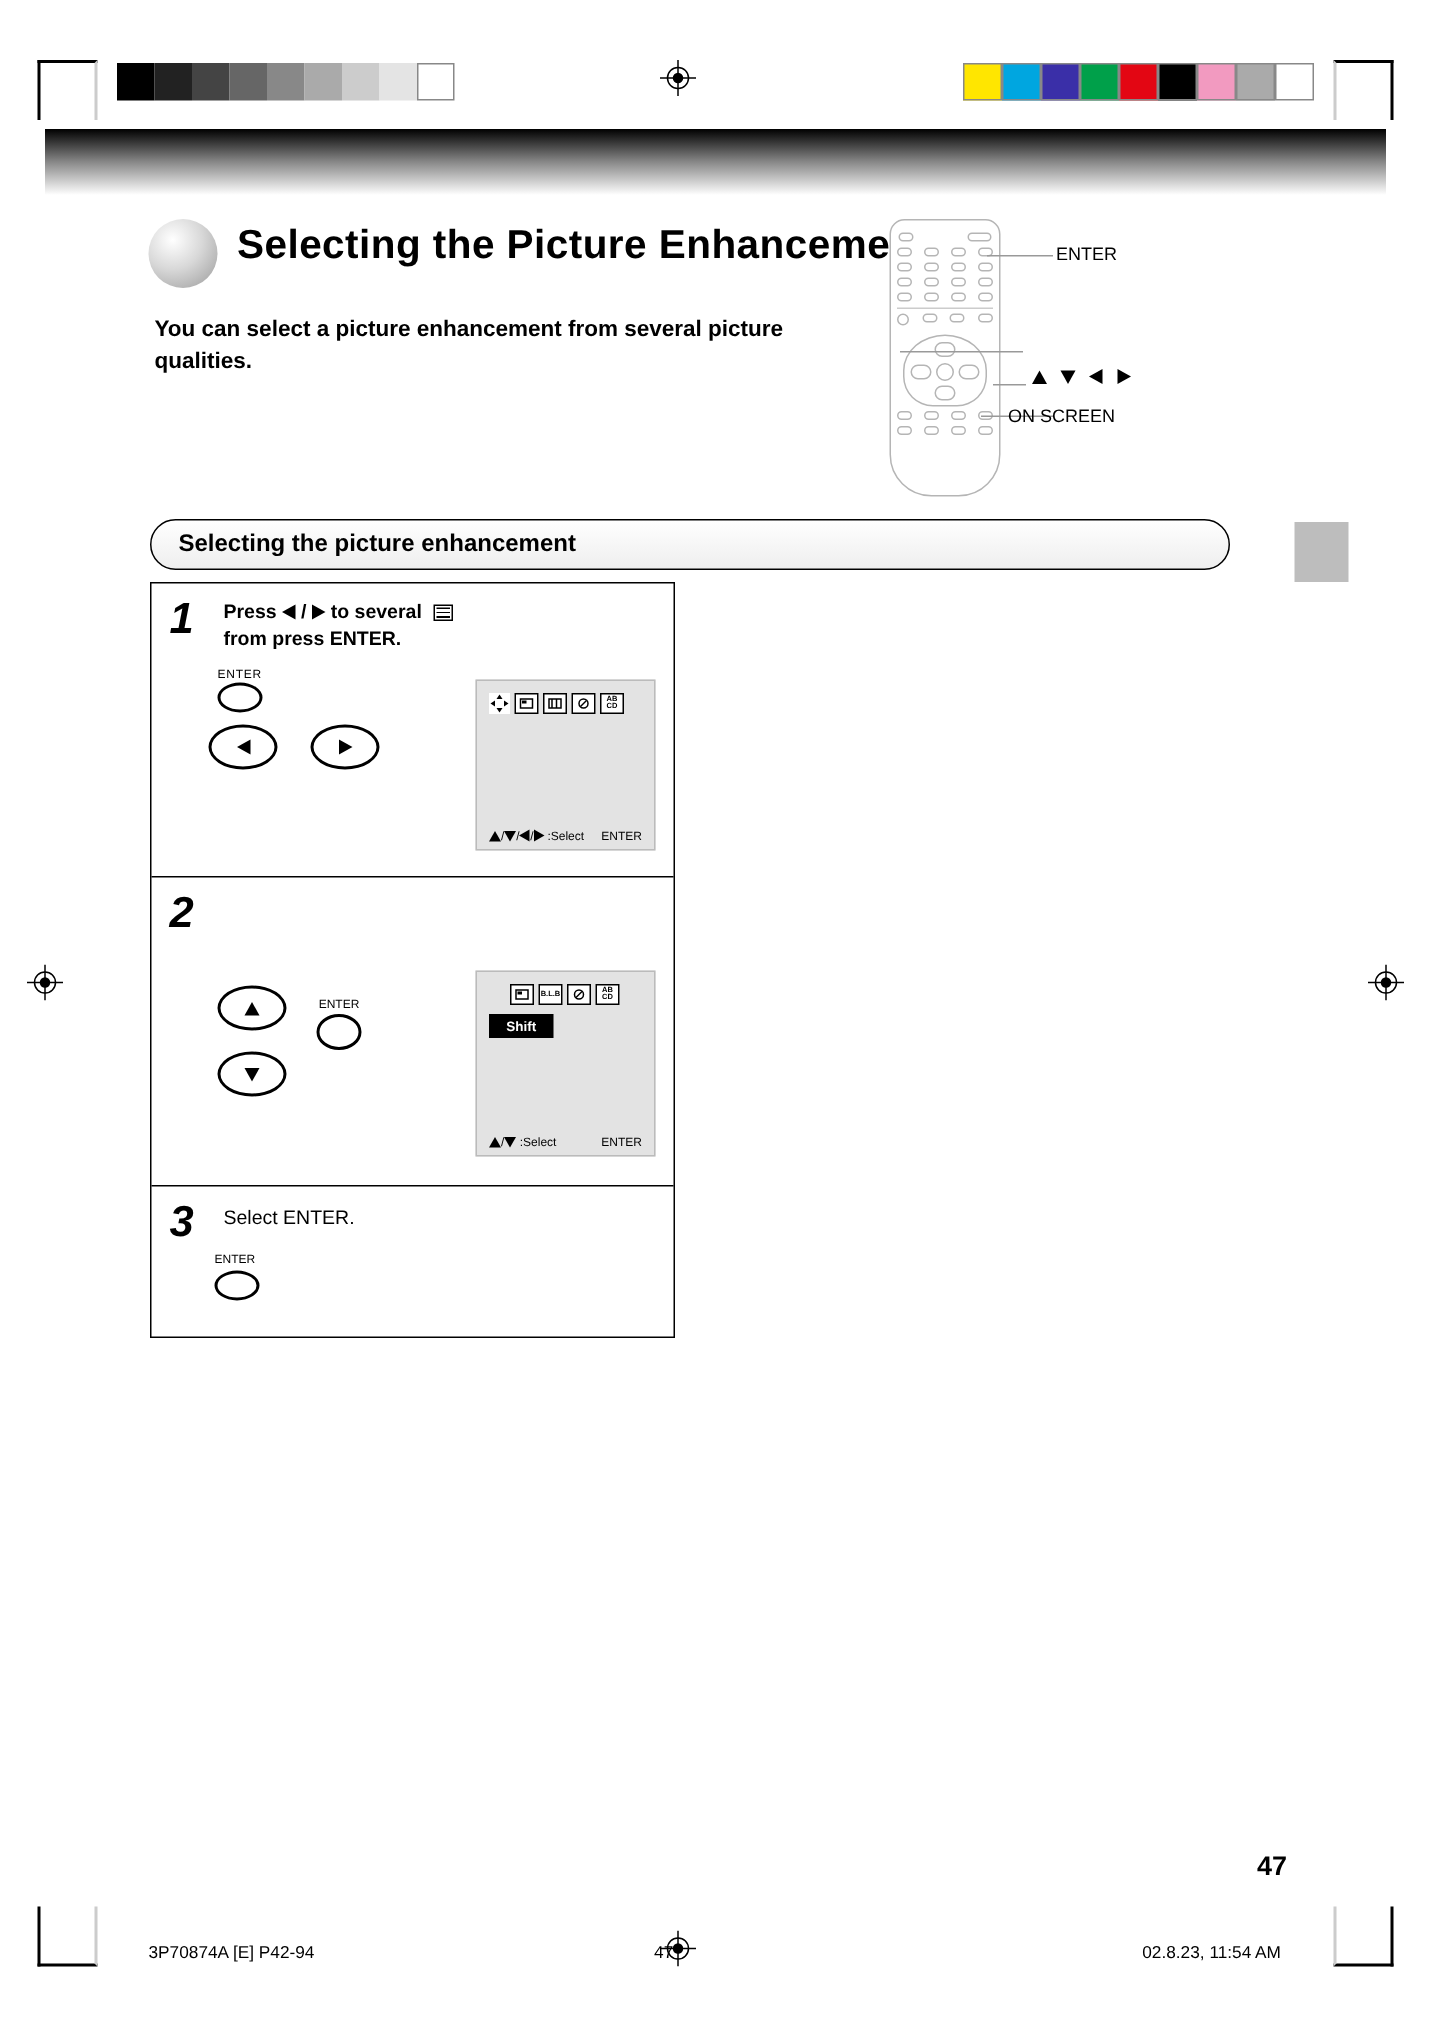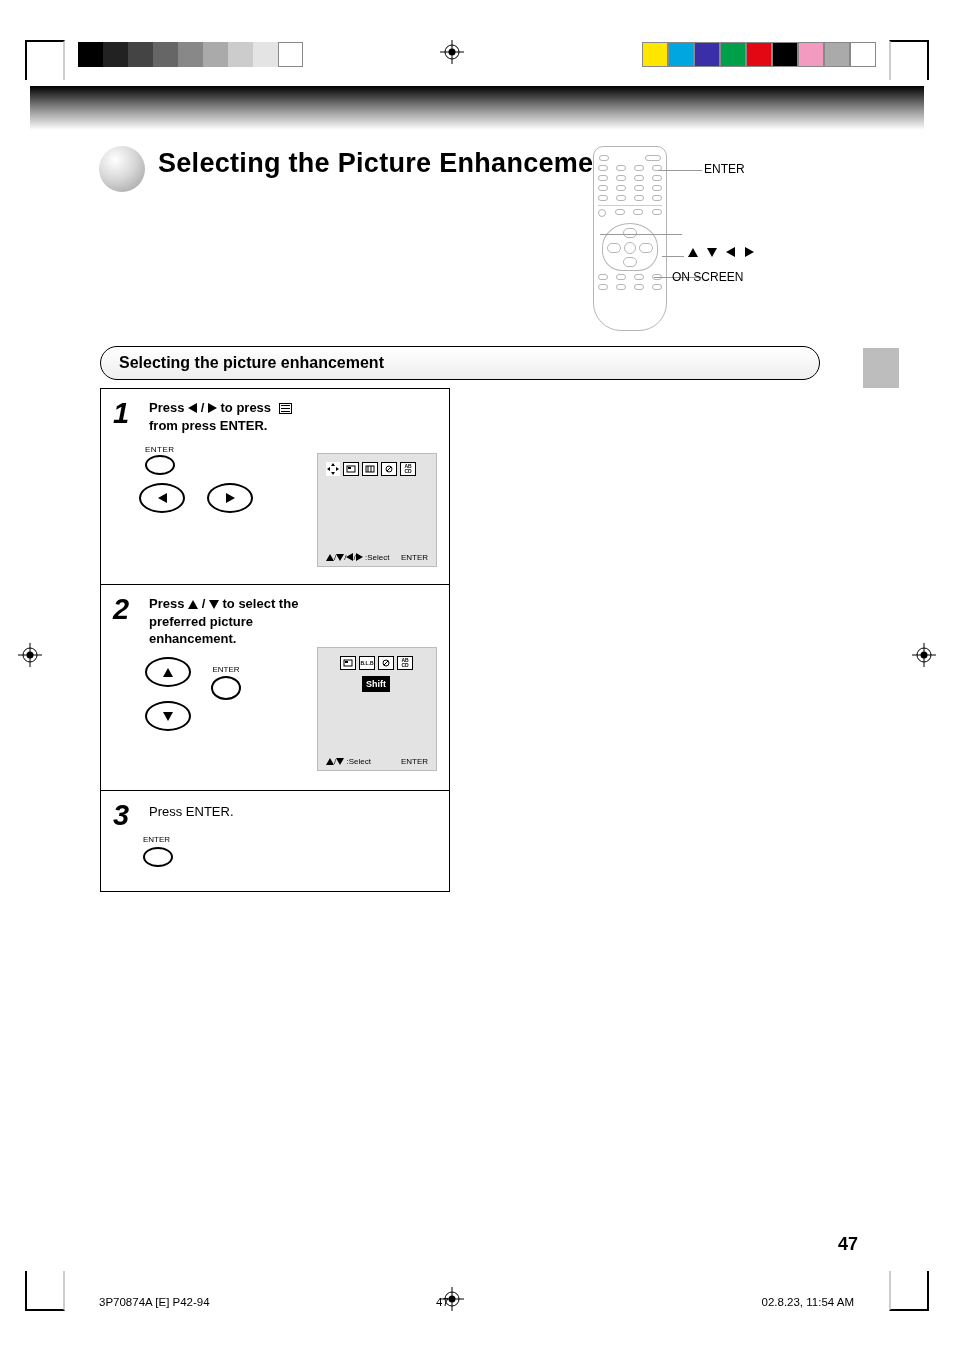--- a/index.html
+++ b/index.html
@@ -73,21 +73,21 @@
   .oval-btn { width: 46px; height: 30px; border: 2px solid #000; border-radius: 50%; background: #fff; display: flex; align-items: center; justify-content: center; }
   .oval-btn.sm { width: 30px; height: 20px; }
   .oval-btn .tri { }
   .btn-ent-label { position: absolute; left: 44px; top: 56px; font-size: 8px; letter-spacing: 0.5px; }
 
   .screen-panel { position: absolute; right: 12px; top: 54px; width: 120px; height: 114px; background: #e3e3e3; border: 1px solid #bbb; padding: 8px 8px 6px; }
   .screen-panel.s2 { height: 124px; top: 62px; }
   .icon-row { display: flex; gap: 3px; align-items: center; margin-bottom: 6px; }
   .mini-icon { width: 16px; height: 14px; border: 1.3px solid #000; display: flex; align-items: center; justify-content: center; font-size: 6px; font-weight: bold; background: #fff; }
   .mini-icon.arrows { border: none; width: 14px; }
-  .shift-badge { width: 28px; height: 16px; background: #000; color: #fff; font-size: 9px; font-weight: bold; display: flex; align-items: center; justify-content: center; margin-top: 4px; margin-left: 36px; }
+  .shift-badge { width: 43px; height: 16px; background: #000; color: #fff; font-size: 9px; font-weight: bold; display: flex; align-items: center; justify-content: center; margin-top: 4px; }
   .panel-foot { position: absolute; left: 8px; bottom: 4px; font-size: 8px; }
   .panel-foot .tri { border-width: 4px; }
   .panel-foot .tri.l { border-right-width: 7px; }
   .panel-foot .tri.r { border-left-width: 7px; }
   .panel-foot .tri.u { border-bottom-width: 7px; }
   .panel-foot .tri.d { border-top-width: 7px; }
   .panel-enter { position: absolute; right: 8px; bottom: 4px; font-size: 8px; }
 
   .vert-pair { position: absolute; left: 44px; top: 72px; display: flex; flex-direction: column; gap: 14px; }
   .ent-side { position: absolute; left: 110px; top: 80px; }
@@ -164,20 +164,21 @@
         <circle cx="12" cy="12" r="3.5" fill="#000"></circle>
         <line x1="12" y1="0" x2="12" y2="24" stroke="#000"></line>
         <line x1="0" y1="12" x2="24" y2="12" stroke="#000"></line>
       </svg>
   </div>
 
   <div class="header-grad"></div>
 
   <div class="sphere"></div>
   <div class="title">Selecting the Picture Enhancement</div>
+  <div class="subtitle">You can select a picture enhancement from several picture qualities.</div>
 
   <div class="remote">
     <div style="height:4px"></div>
     <div class="row">
         <div class="btn-o"></div>
         <div style="width:14px"></div>
         <div class="btn-o" style="width:16px;border-radius:8px"></div>
       </div>
     <div class="row">
         <div class="btn-o"></div>
@@ -243,21 +244,21 @@
 
   <div class="side-tab"></div>
 
   <div class="section-bar">Selecting the picture enhancement</div>
 
   <div class="steps-box">
 
     <div class="step" style="min-height:196px;">
       <div class="step-num">1</div>
       <div class="step-text">
-        <span class="b"><span>Press </span><span class="tri l"></span> / <span class="tri r"></span><span> to press </span><span class="icon-stack"></span></span><br>
+        <span class="b"><span>Press </span><span class="tri l"></span> / <span class="tri r"></span><span> to several </span><span class="icon-stack"></span></span><br>
         <span class="b"> from press ENTER.</span>
       </div>
       <div class="btn-ent-label">ENTER</div>
       <div style="position:absolute; left:44px; top:66px;">
           <div class="oval-btn sm"></div>
         </div>
       <div class="btn-pair" style="top:94px;">
         <div class="oval-btn">
             <span class="tri l"></span>
           </div>
@@ -299,25 +300,20 @@
         <div class="panel-foot">
           <span class="tri u" style="border-bottom-width:7px;border-left-width:4px;border-right-width:4px"></span>/<span class="tri d" style="border-top-width:7px;border-left-width:4px;border-right-width:4px"></span>/<span class="tri l" style="border-right-width:7px;border-top-width:4px;border-bottom-width:4px"></span>/<span class="tri r" style="border-left-width:7px;border-top-width:4px;border-bottom-width:4px"></span>
           <span>:Select</span>
         </div>
         <div class="panel-enter">ENTER</div>
       </div>
     </div>
 
     <div class="step" style="min-height:206px;">
       <div class="step-num">2</div>
-      <div class="step-text">
-        <span class="b"><span>Press </span><span class="tri u"></span> / <span class="tri d"></span><span> to select the</span></span><br>
-        <span class="b">preferred picture</span><br>
-        <span class="b">enhancement.</span>
-      </div>
       <div class="vert-pair">
         <div class="oval-btn">
             <span class="tri u"></span>
           </div>
         <div class="oval-btn">
             <span class="tri d"></span>
           </div>
       </div>
       <div class="ent-side">
         <div class="ent-side-label">ENTER</div>
@@ -345,21 +341,21 @@
           <span class="tri u" style="border-bottom-width:7px;border-left-width:4px;border-right-width:4px"></span>/<span class="tri d" style="border-top-width:7px;border-left-width:4px;border-right-width:4px"></span>
           <span>:Select</span>
         </div>
         <div class="panel-enter">ENTER</div>
       </div>
     </div>
 
     <div class="step">
       <div class="step-num">3</div>
       <div class="step3-body">
-        <span class="b">Press ENTER.</span>
+        <span class="b">Select ENTER.</span>
       </div>
       <div style="position:absolute; left:42px; top:44px; font-size:8px;">ENTER</div>
       <div style="position:absolute; left:42px; top:56px;">
           <div class="oval-btn sm"></div>
         </div>
     </div>
 
   </div>
 
   <div class="page-num">47</div>

